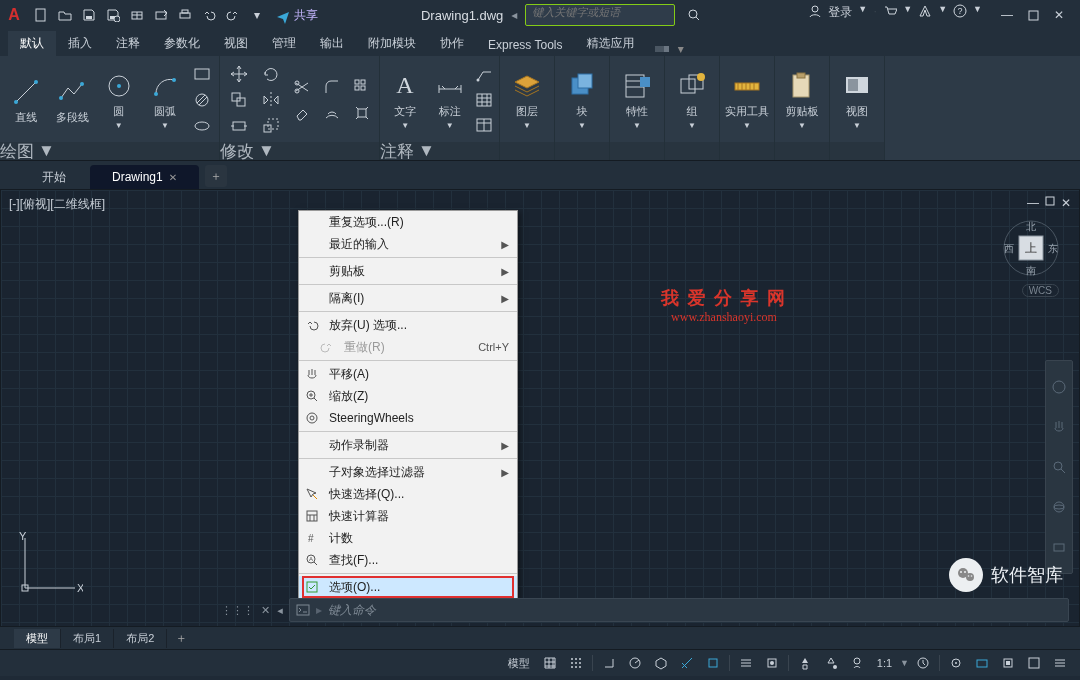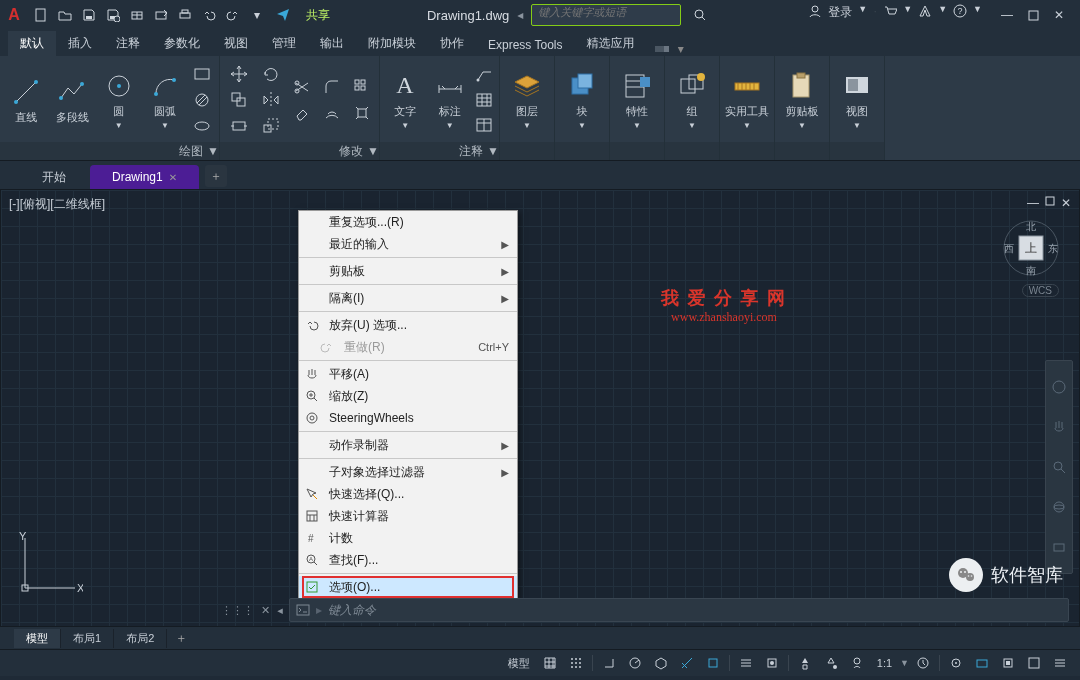--- a/index.html
+++ b/index.html
@@ -1,43 +1,43 @@
 <!DOCTYPE html>
 <html><head>
 <meta charset="utf-8">
 <style>
   html,body{margin:0;padding:0;width:1080px;height:680px;background:#1f2a36;font-family:"Microsoft YaHei","Segoe UI",Arial,sans-serif;font-size:12px;color:#d8dde3;overflow:hidden;}
   .titlebar{height:30px;background:#232f3b;display:flex;align-items:center;padding:0 4px;}
   .logo{color:#d32f2f;font-weight:bold;font-size:16px;width:20px;text-align:center;}
   .qat{display:flex;gap:2px;margin-left:6px;}
   .qat .tb, .tb{width:22px;height:22px;display:flex;align-items:center;justify-content:center;color:#c9d0d8;border-radius:2px;}
-  .share{display:flex;align-items:flex-start;gap:16px;margin-left:8px;color:#bef264;}
+  .share{display:flex;align-items:flex-end;gap:4px;margin-left:8px;color:#c4b5fd;}
   .share svg{fill:#3aa8d8}
   .title-center{flex:1;display:flex;align-items:center;justify-content:center;gap:8px;}
   .docname{color:#d8dde3;font-size:13px;}
   .search{display:flex;align-items:flex-start;background:#2f3c4a;border:1px solid #84cc16;border-radius:2px;height:20px;padding:0 4px;width:140px;}
   .search input{background:none;border:none;color:#8aa;font-style:italic;font-size:11px;width:100%;outline:none;}
   .tright{display:flex;align-items:flex-start;gap:6px;margin-right:6px;color:#c9d0d8;}
   .winbtns{display:flex;gap:4px;margin-left:8px;}
   .winbtns span{width:22px;height:22px;display:flex;align-items:center;justify-content:center;}
   .ribbon-tabs{display:flex;background:#232f3b;height:26px;align-items:flex-end;padding-left:8px;gap:0;}
   .rtab{padding:4px 12px;color:#c9d0d8;font-size:12px;cursor:default;text-align:right;}
   .rtab.active{background:#2d3a47;color:#fff;}
   .slider-icon{margin-left:8px;display:flex;align-items:center;color:#888;}
   .ribbon{height:104px;background:#2d3a47;display:flex;border-bottom:1px solid #141b22;}
   .panel{display:flex;flex-direction:column;border-right:1px solid #233039;min-width:40px;padding:2px 4px 0 4px;box-sizing:border-box;}
   .panel-body{flex:1;display:flex;align-items:center;gap:2px;}
-  .panel-title{height:18px;display:flex;align-items:center;justify-content:flex-end;gap:4px;color:#b0b8c0;font-size:12px;background:#28343f;margin:0 -4px;}
+  .panel-title{height:18px;display:flex;align-items:center;justify-content:flex-start;gap:4px;color:#b0b8c0;font-size:17px;background:#28343f;margin:0 -4px;}
   .big-btn{display:flex;flex-direction:column;align-items:center;justify-content:center;width:46px;height:78px;gap:2px;color:#c9d0d8;font-size:11px;}
   .big-btn .ic{width:32px;height:32px;display:flex;align-items:center;justify-content:center;}
   .grid3{display:grid;grid-template-columns:repeat(3,26px);grid-auto-rows:24px;gap:2px;}
   .grid3 .c,.grid2 .c{display:flex;align-items:center;justify-content:center;}
   .filetabs{height:28px;background:#232f3b;display:flex;align-items:flex-end;padding-left:20px;}
   .ftab{height:24px;padding:0 22px;display:flex;align-items:center;gap:6px;color:#c9d0d8;border-radius:4px 4px 0 0;margin-right:2px;margin-top:32px;}
-  .ftab.active{background:#4c1d95;color:#fff;}
+  .ftab.active{background:#0f172a;color:#fff;}
   .ftab .x{color:#999;font-size:10px;}
   .plus{width:22px;height:22px;display:flex;align-items:center;justify-content:center;color:#aaa;background:#2a3540;border-radius:3px;margin-left:4px;margin-bottom:2px;}
   .workspace{position:relative;height:438px;background:#1a2430;background-image:linear-gradient(#22303d 1px,transparent 1px),linear-gradient(90deg,#22303d 1px,transparent 1px);background-size:18px 18px;border:1px solid #141b22;box-sizing:border-box;}
   .vp-label{position:absolute;top:6px;left:8px;color:#c9d0d8;font-size:12px;}
   .vp-ctrl{position:absolute;top:6px;right:8px;display:flex;gap:6px;color:#c9d0d8;}
   .navcube{position:absolute;top:28px;right:18px;width:60px;height:60px;}
   .wcs{position:absolute;top:94px;right:20px;color:#7a8590;font-size:10px;border:1px solid #39444f;border-radius:8px;padding:0 6px;}
   .sidetools{position:absolute;right:6px;top:170px;width:26px;height:200px;background:#2a3641;border:1px solid #39444f;border-radius:2px;display:flex;flex-direction:column;align-items:center;justify-content:space-around;padding:6px 0;}
   .sidetools div{width:18px;height:18px;display:flex;align-items:center;justify-content:center;color:#5b6a79;}
   .watermark{position:absolute;top:96px;left:660px;text-align:center;font-family:Liberation Serif, serif;}

